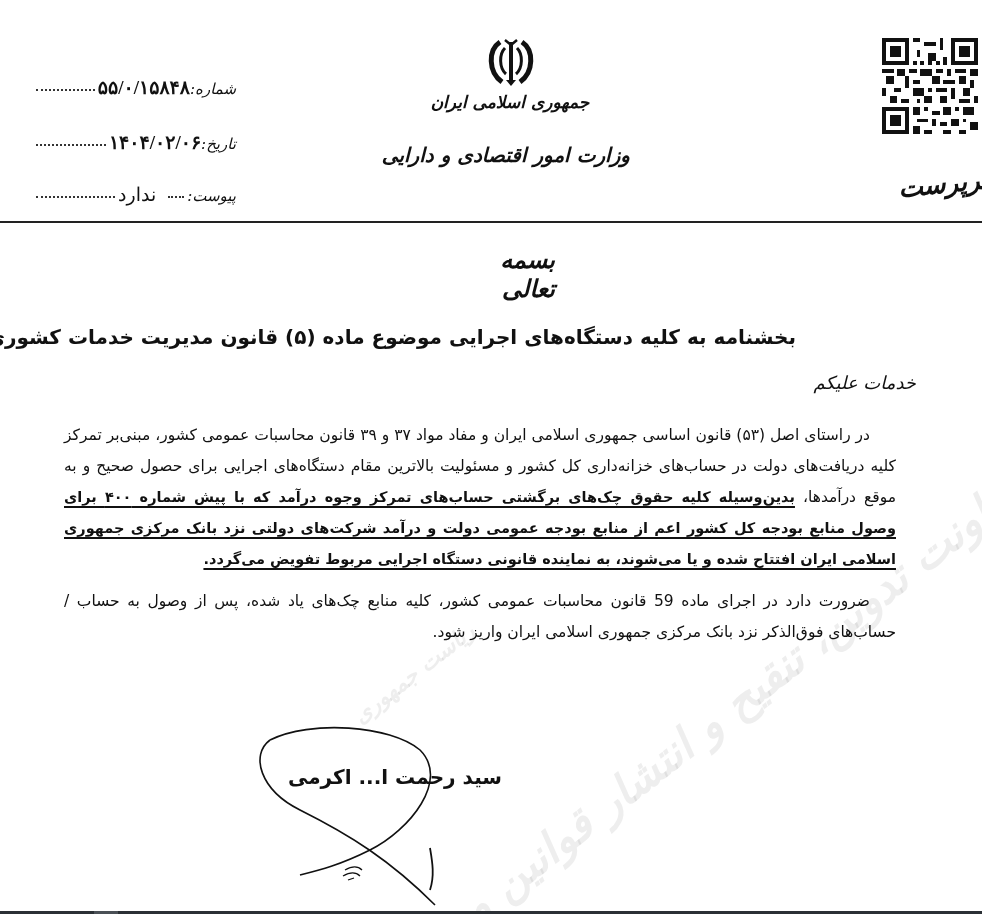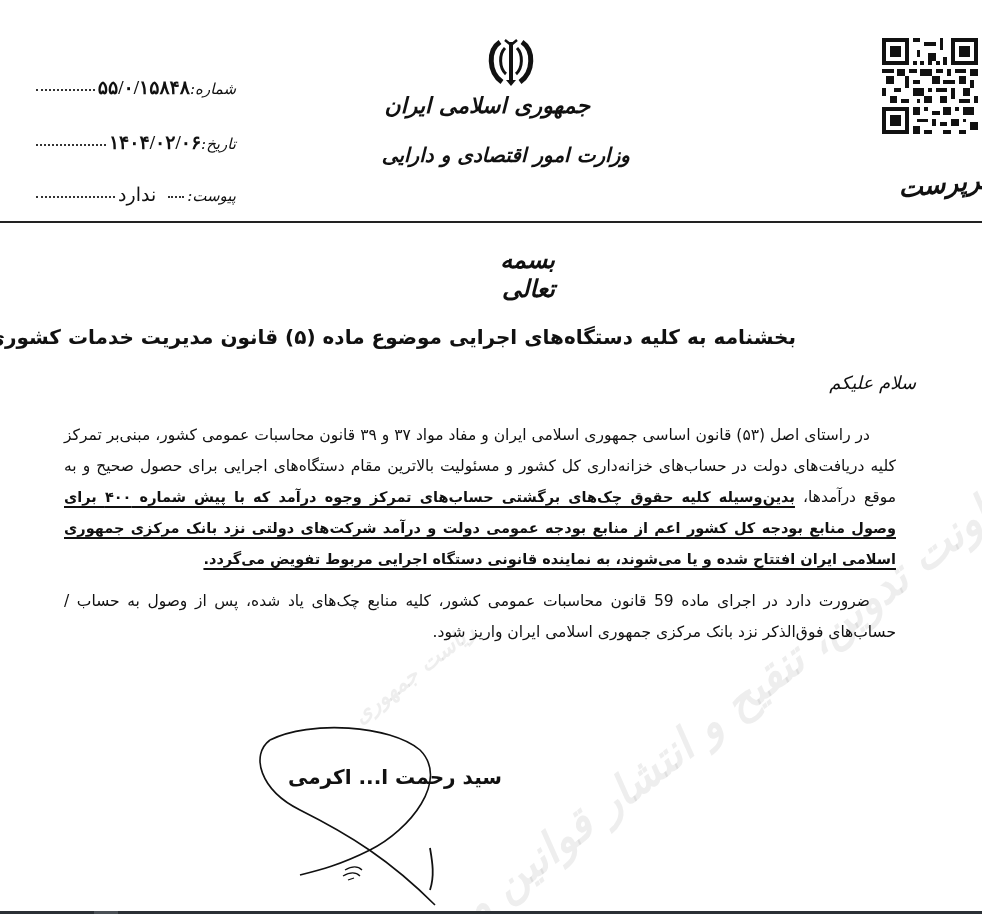--- a/index.html
+++ b/index.html
@@ -222,21 +222,21 @@
 
 <svg class="emblem" viewBox="0 0 50 52">
   <path d="M14 6 C2 14 2 36 16 46" fill="none" stroke="#111" stroke-width="5"></path>
   <path d="M36 6 C48 14 48 36 34 46" fill="none" stroke="#111" stroke-width="5"></path>
   <path d="M19 12 C13 18 13 32 20 38" fill="none" stroke="#111" stroke-width="3"></path>
   <path d="M31 12 C37 18 37 32 30 38" fill="none" stroke="#111" stroke-width="3"></path>
   <rect x="23" y="6" width="4" height="38" fill="#111"></rect>
   <path d="M19 4 L25 9 L31 4" fill="none" stroke="#111" stroke-width="2.5"></path>
   <path d="M20 44 L25 50 L30 44 Z" fill="#111"></path>
 </svg>
-<div class="header-title" style="left:430px; top:92px; width:160px; font-size:22px;font-style:italic;">جمهوری اسلامی ایران</div>
+<div class="header-title" style="left:430px; top:92px; width:160px; font-size:17px;font-style:italic;">جمهوری اسلامی ایران</div>
 <div class="header-title" style="left:390px; top:143px; width:240px; font-size:20px;">وزارت امور اقتصادی و دارایی</div>
 
 <svg class="qr" viewBox="0 0 25 25" shape-rendering="crispEdges">
   <rect width="25" height="25" fill="#fff"></rect>
   <g fill="#111">
     <rect x="0" y="0" width="7" height="7"></rect>
       <rect x="1" y="1" width="5" height="5" fill="#fff"></rect>
       <rect x="2" y="2" width="3" height="3"></rect>
     <rect x="18" y="0" width="7" height="7"></rect>
       <rect x="19" y="1" width="5" height="5" fill="#fff"></rect>
@@ -302,21 +302,21 @@
   </g>
 </svg>
 <div class="signature-stamp">سرپرست</div>
 
 <div class="divider"></div>
 
 <div class="bismillah">بسمه تعالی</div>
 
 <div class="doc-title">بخشنامه به کلیه دستگاه‌های اجرایی موضوع ماده (۵) قانون مدیریت خدمات کشوری</div>
 
-<div class="salutation">سلام علیکم</div>
+<div class="salutation">خدمات علیکم</div>
 
 <div class="body-para" style="top:420px;">
   <span class="first-indent"></span><span>در راستای اصل (۵۳) قانون اساسی جمهوری اسلامی ایران و مفاد مواد ۳۷ و ۳۹ قانون محاسبات عمومی کشور، مبنی‌بر تمرکز کلیه دریافت‌های دولت در حساب‌های خزانه‌داری کل کشور و مسئولیت بالاترین مقام دستگاه‌های اجرایی برای حصول صحیح و به موقع درآمدها،</span>
   <span class="emph">بدین‌وسیله کلیه حقوق چک‌های برگشتی حساب‌های تمرکز وجوه درآمد که با پیش شماره ۴۰۰ برای وصول منابع بودجه کل کشور اعم از منابع بودجه عمومی دولت و درآمد شرکت‌های دولتی نزد بانک مرکزی جمهوری اسلامی ایران افتتاح شده و یا می‌شوند، به نماینده قانونی دستگاه اجرایی مربوط تفویض می‌گردد.</span>
 </div>
 
 <div class="body-para" style="top:586px;">
   <span class="first-indent"></span><span>ضرورت دارد در اجرای ماده 59 قانون محاسبات عمومی کشور، کلیه منابع چک‌های یاد شده، پس از وصول به حساب / حساب‌های فوق‌الذکر نزد بانک مرکزی جمهوری اسلامی ایران واریز شود.</span>
 </div>
 

